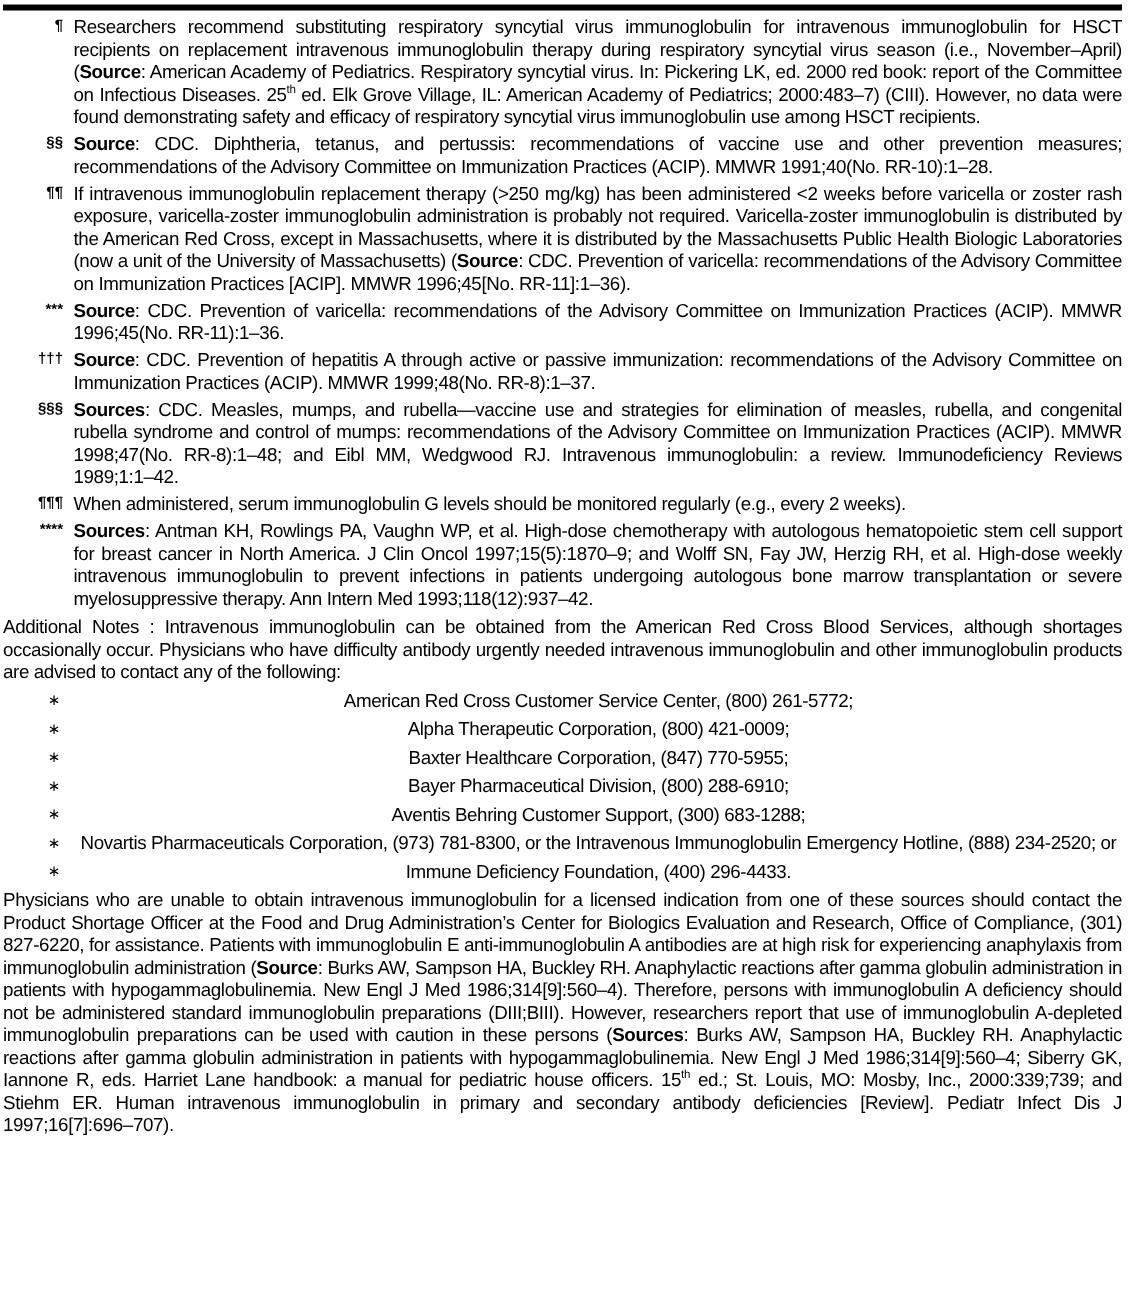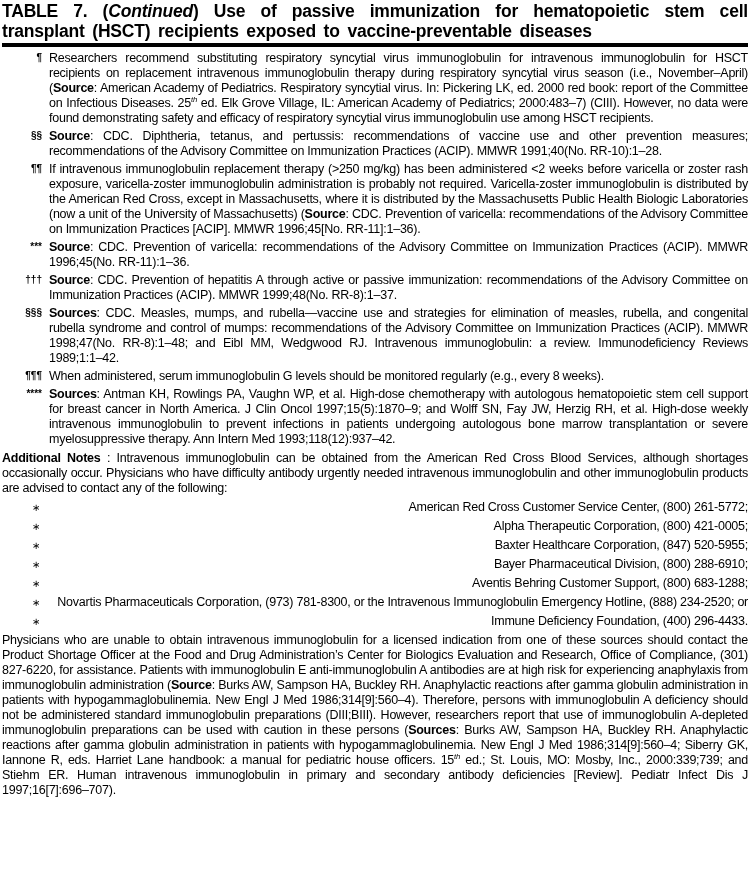--- a/index.html
+++ b/index.html
@@ -17,32 +17,31 @@
   }
   .rule{height:4px;background:#000;margin:2px 0 4px 0;}
   .fnotes{width:100%;}
   .fnote{display:flex;margin-bottom:3px;}
   .fmark{
     flex:0 0 47px;box-sizing:border-box;text-align:right;padding-right:7px;
     font-weight:bold;font-size:10px;line-height:14px;letter-spacing:0;
   }
   .ftext{flex:1;text-align:justify;}
   .para{margin:4px 0 0 0;text-align:justify;}
-  sup{font-size:0.62em;line-height:0;font-style:italic;}
+  sup{font-size:0.62em;line-height:0;}
   ul.contacts{list-style:none;margin:3px 0 0 0;padding:0;}
   ul.contacts li{display:flex;margin:4px 0;}
   .blt{flex:0 0 48px;box-sizing:border-box;text-align:right;padding-right:10px;font-size:10px;line-height:15px;}
-  .btext{flex:1;text-align:right;}
+  .btext{flex:1;text-align:center;}
 </style>
 </head>
 <body>
 
 <div class="page">
 
-  <div class="title"><span style="font-weight: bold;">TABLE 7. (</span><span style="font-weight: bold; font-style: italic;">Continued</span><span style="font-weight: bold;">) Use of passive immunization for hematopoietic stem cell transplant (HSCT) recipients exposed to vaccine-preventable diseases</span></div>
 
   <div class="rule"></div>
 
   <div class="fnotes">
     <div class="fnote">
       <span class="fmark">¶</span>
       <span class="ftext"><span>Researchers recommend substituting respiratory syncytial virus immunoglobulin for intravenous immunoglobulin for HSCT recipients on replacement intravenous immunoglobulin therapy during respiratory syncytial virus season (i.e., November–April) (</span><span style="font-weight: bold;">Source</span><span>: American Academy of Pediatrics. Respiratory syncytial virus. In: Pickering LK, ed. 2000 red book: report of the Committee on Infectious Diseases. 25</span><sup>th</sup><span> ed. Elk Grove Village, IL: American Academy of Pediatrics; 2000:483–7) (CIII). However, no data were found demonstrating safety and efficacy of respiratory syncytial virus immunoglobulin use among HSCT recipients.</span></span>
     </div>
     <div class="fnote">
       <span class="fmark">§§</span>
@@ -59,50 +58,50 @@
     <div class="fnote">
       <span class="fmark">†††</span>
       <span class="ftext"><span style="font-weight: bold;">Source</span><span>: CDC. Prevention of hepatitis A through active or passive immunization: recommendations of the Advisory Committee on Immunization Practices (ACIP). MMWR 1999;48(No. RR-8):1–37.</span></span>
     </div>
     <div class="fnote">
       <span class="fmark">§§§</span>
       <span class="ftext"><span style="font-weight: bold;">Sources</span><span>: CDC. Measles, mumps, and rubella—vaccine use and strategies for elimination of measles, rubella, and congenital rubella syndrome and control of mumps: recommendations of the Advisory Committee on Immunization Practices (ACIP). MMWR 1998;47(No. RR-8):1–48; and Eibl MM, Wedgwood RJ. Intravenous immunoglobulin: a review. Immunodeficiency Reviews 1989;1:1–42.</span></span>
     </div>
     <div class="fnote">
       <span class="fmark">¶¶¶</span>
-      <span class="ftext"><span>When administered, serum immunoglobulin G levels should be monitored regularly (e.g., every 8 weeks).</span></span>
+      <span class="ftext"><span>When administered, serum immunoglobulin G levels should be monitored regularly (e.g., every 2 weeks).</span></span>
     </div>
     <div class="fnote">
       <span class="fmark">****</span>
       <span class="ftext"><span style="font-weight: bold;">Sources</span><span>: Antman KH, Rowlings PA, Vaughn WP, et al. High-dose chemotherapy with autologous hematopoietic stem cell support for breast cancer in North America. J Clin Oncol 1997;15(5):1870–9; and Wolff SN, Fay JW, Herzig RH, et al. High-dose weekly intravenous immunoglobulin to prevent infections in patients undergoing autologous bone marrow transplantation or severe myelosuppressive therapy. Ann Intern Med 1993;118(12):937–42.</span></span>
     </div>
   </div>
 
-  <p class="para"><span style="font-weight: bold;">Additional Notes</span><span> : Intravenous immunoglobulin can be obtained from the American Red Cross Blood Services, although shortages occasionally occur. Physicians who have difficulty antibody urgently needed intravenous immunoglobulin and other immunoglobulin products are advised to contact any of the following:</span></p>
+  <p class="para"><span style="font-weight: normal;">Additional Notes</span><span> : Intravenous immunoglobulin can be obtained from the American Red Cross Blood Services, although shortages occasionally occur. Physicians who have difficulty antibody urgently needed intravenous immunoglobulin and other immunoglobulin products are advised to contact any of the following:</span></p>
 
   <ul class="contacts">
     <li>
       <span class="blt">∗</span>
       <span class="btext">American Red Cross Customer Service Center, (800) 261-5772;</span>
     </li>
     <li>
       <span class="blt">∗</span>
-      <span class="btext">Alpha Therapeutic Corporation, (800) 421-0005;</span>
+      <span class="btext">Alpha Therapeutic Corporation, (800) 421-0009;</span>
     </li>
     <li>
       <span class="blt">∗</span>
-      <span class="btext">Baxter Healthcare Corporation, (847) 520-5955;</span>
+      <span class="btext">Baxter Healthcare Corporation, (847) 770-5955;</span>
     </li>
     <li>
       <span class="blt">∗</span>
       <span class="btext">Bayer Pharmaceutical Division, (800) 288-6910;</span>
     </li>
     <li>
       <span class="blt">∗</span>
-      <span class="btext">Aventis Behring Customer Support, (800) 683-1288;</span>
+      <span class="btext">Aventis Behring Customer Support, (300) 683-1288;</span>
     </li>
     <li>
       <span class="blt">∗</span>
       <span class="btext">Novartis Pharmaceuticals Corporation, (973) 781-8300, or the Intravenous Immunoglobulin Emergency Hotline, (888) 234-2520; or</span>
     </li>
     <li>
       <span class="blt">∗</span>
       <span class="btext">Immune Deficiency Foundation, (400) 296-4433.</span>
     </li>
   </ul>

